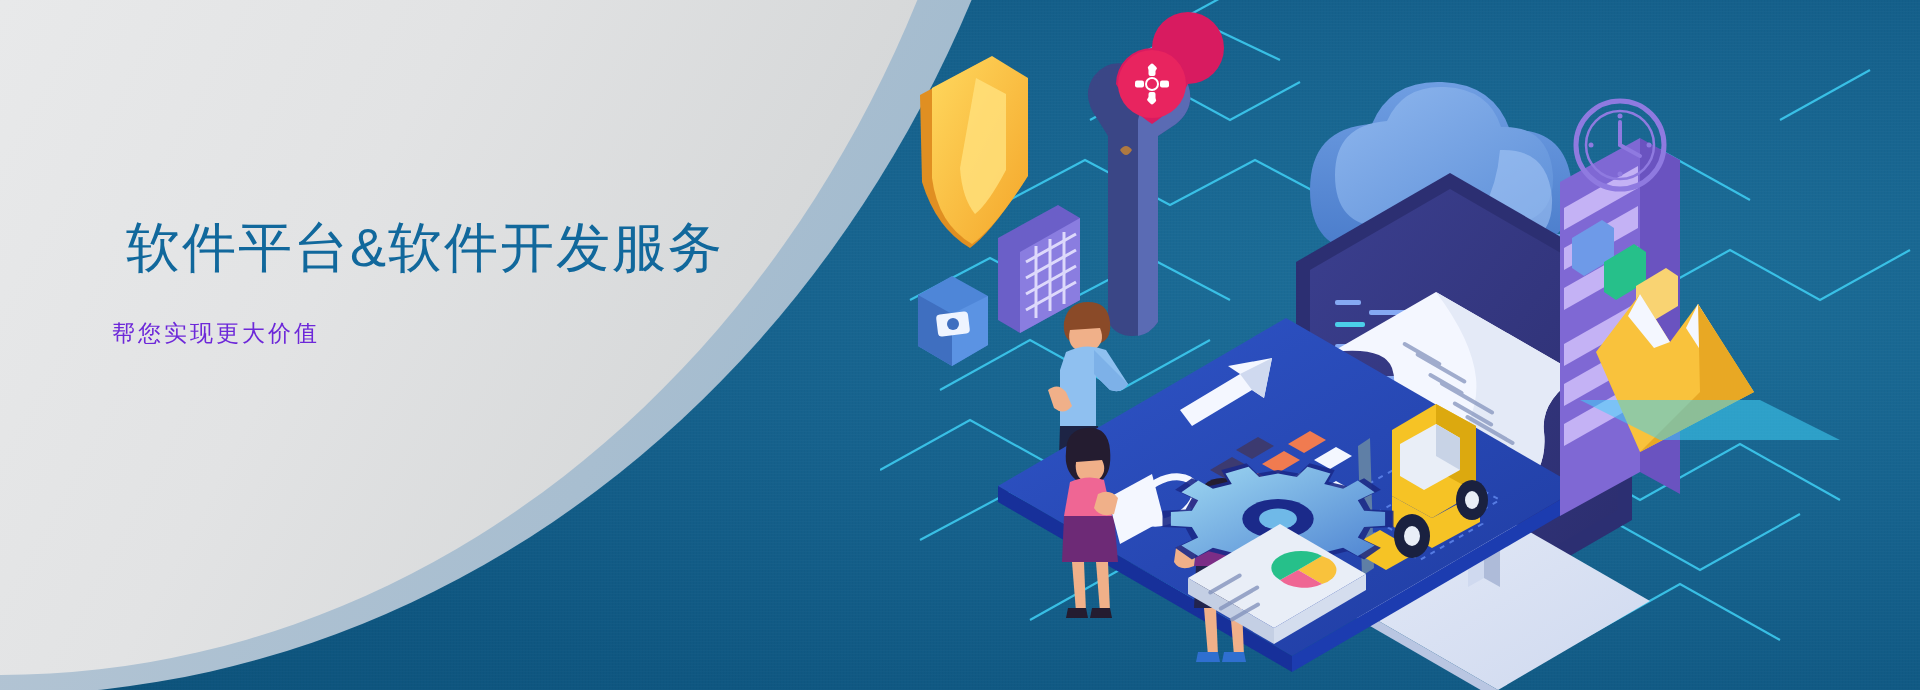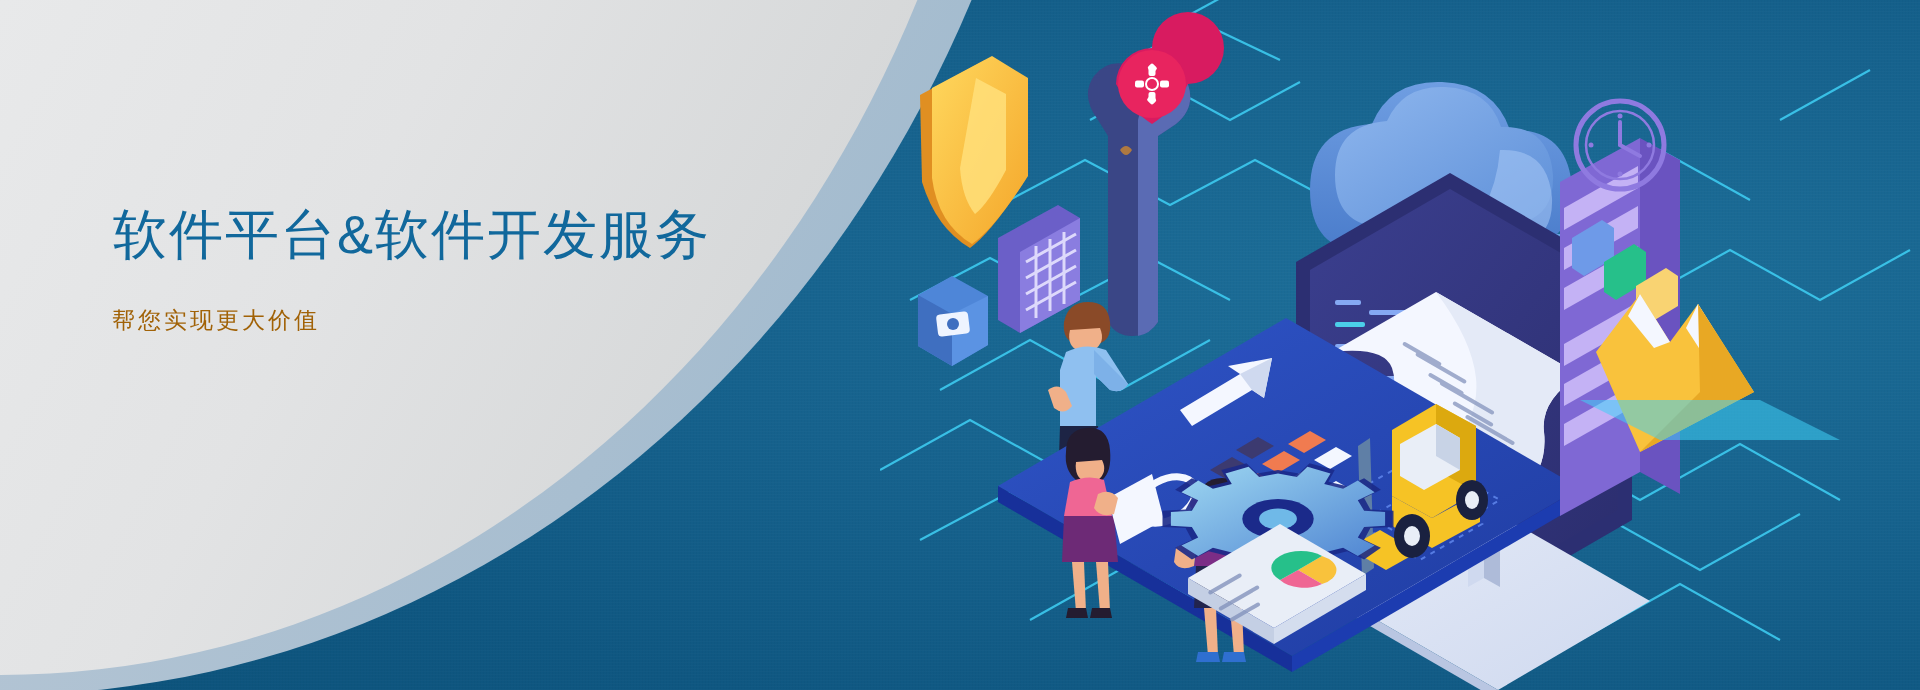--- a/index.html
+++ b/index.html
@@ -30,24 +30,24 @@
     clip-path: ellipse(1075px 1215px at 0px -520px);
     z-index:0;
   }
   .bg-grey{z-index:1;}
   .bg-noise{z-index:0;}
 
   
   .copy{position:absolute;left:110px;top:200px;z-index:6;}
   .headline{
     font-size:54px;line-height:1.18;color:#11689c;letter-spacing:2px;
-    font-weight:400;margin:3px;white-space:nowrap;
+    font-weight:400;margin:16px;white-space:nowrap;
   }
   .subline{
-    margin:38px 0 0 2px;font-size:23px;color:#a16207;letter-spacing:3px;font-weight:400;
+    margin:38px 0 0 2px;font-size:23px;color:#6d28d9;letter-spacing:3px;font-weight:400;
   }
 
   
   .scene{position:absolute;left:880px;top:0;width:1040px;height:690px;z-index:4;}
   .scene svg{display:block;width:100%;height:100%;}
 </style>
 </head>
 <body>
 
 <div id="banner">

